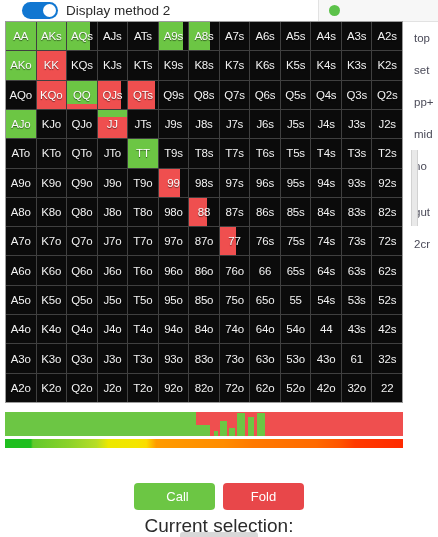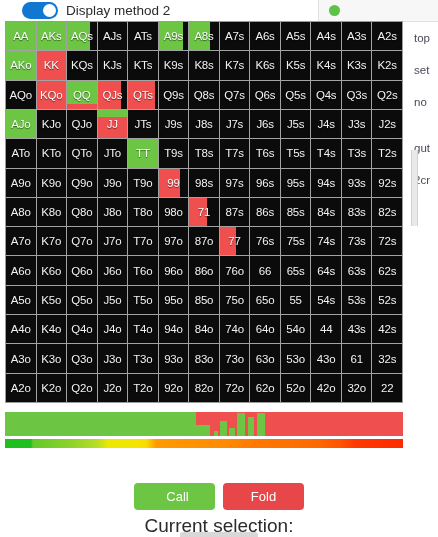--- a/index.html
+++ b/index.html
@@ -47,21 +47,21 @@
   }
 
   
   .matrix {
     position: absolute; left: 5px; top: 21px;
     width: 398px; height: 382px;
     display: grid;
     grid-template-columns: repeat(13, 1fr);
     grid-template-rows: repeat(13, 1fr);
     gap: 1px;
-    background: #a3a3a3;
+    background: #404040;
     border: 1px solid #9b9b9b;
   }
   .cell {
     position: relative;
     background: #0b0b0b;
     overflow: hidden;
     display: flex; align-items: center; justify-content: center;
   }
   .fill {
     position: absolute; left: 0; top: 0;
@@ -448,21 +448,21 @@
         <span class="cell-label">J8o</span>
       </div>
       <div class="cell">
         <span class="cell-label">T8o</span>
       </div>
       <div class="cell">
         <span class="cell-label">98o</span>
       </div>
       <div class="cell on-light">
         <div class="fill fill-fold" style="width: 60%;"></div>
-        <span class="cell-label">71</span>
+        <span class="cell-label">88</span>
       </div>
       <div class="cell">
         <span class="cell-label">87s</span>
       </div>
       <div class="cell">
         <span class="cell-label">86s</span>
       </div>
       <div class="cell">
         <span class="cell-label">85s</span>
       </div>
@@ -730,20 +730,22 @@
     <button class="action-btn btn-call">Call</button>
     <button class="action-btn btn-fold">Fold</button>
   </div>
 
   <div class="current-sel">Current selection:</div>
   <div class="sel-chip"></div>
 
   <div class="sidebar" id="sidebar">
       <div class="side-item">top</div>
       <div class="side-item">set</div>
+      <div class="side-item">pp+</div>
+      <div class="side-item">mid</div>
       <div class="side-item">no</div>
       <div class="side-gap"></div>
       <div class="side-item">gut</div>
       <div class="side-item">2cr</div>
     </div>
   <div class="scroll-track"></div>
 
 </div>
 
 </body></html>

